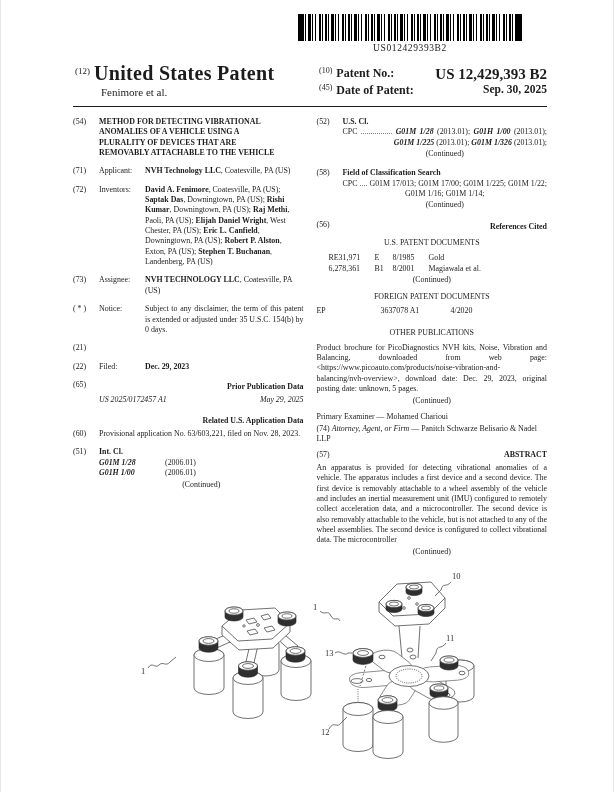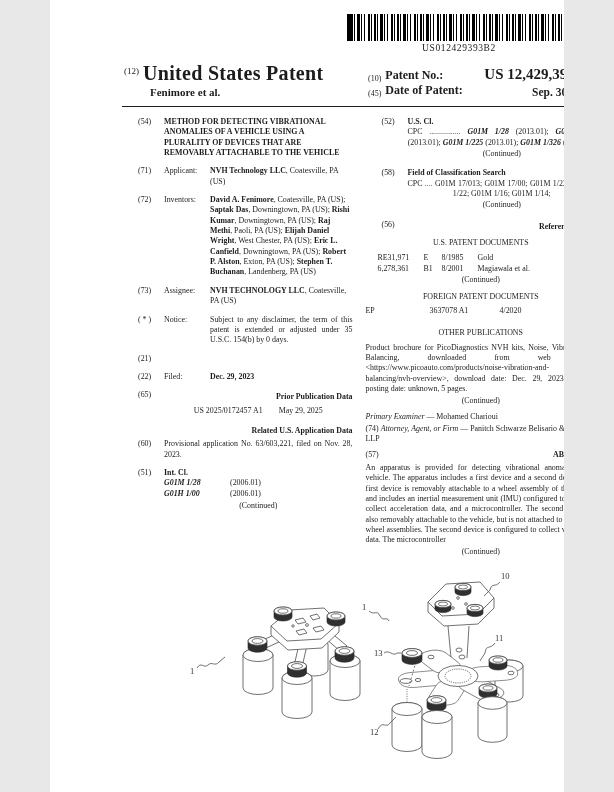--- a/index.html
+++ b/index.html
@@ -1,18 +1,18 @@
 <!DOCTYPE html>
 <html><head>
 <meta charset="utf-8">
 <style>
   * { margin:0; padding:0; box-sizing:border-box; }
   html,body { background:#e8e8e8; }
   .page {
-    position:relative; width:514px; height:792px; background:#ffffff;
+    position:relative; width:612px; height:792px; background:#ffffff;
     font-family:"Liberation Serif", serif; color:#1c1c1c; overflow:hidden;
     margin:0 auto;
   }
   
   .barcode {
     position:absolute; left:297px; top:14px; width:224px; height:27px;
     border-left:4px solid #000; border-right:4px solid #000;
     background:repeating-linear-gradient(90deg,
       #000 0 2px,#fff 2px 3px,#000 3px 4px,#fff 4px 6px,
       #000 6px 9px,#fff 9px 10px,#000 10px 11px,#fff 11px 13px,
@@ -20,38 +20,38 @@
       #000 20px 21px,#fff 21px 23px);
   }
   .barcode-caption {
     position:absolute; left:297px; top:43px; width:224px; text-align:center;
     font-size:9.5px; letter-spacing:0.6px;
   }
   
   .h-left { position:absolute; left:74px; top:62px; }
   .h-num  { font-size:9px; vertical-align:6px; }
   .h-title{ font-size:20px; font-weight:bold; letter-spacing:0.3px; }
-  .h-authors { font-size:11px; font-weight:bold; margin-left:26px; margin-top:1px; }
+  .h-authors { font-size:11px; font-weight:normal; margin-left:26px; margin-top:1px; }
   .h-right { position:absolute; left:318px; top:66px; width:228px; }
-  .h-row { display:flex; align-items:flex-end; }
+  .h-row { display:flex; align-items:flex-start; }
   .h-row .tag { font-size:8px; margin-right:4px; }
   .h-row .lab { font-size:12px; font-weight:bold; }
   .h-row .fill { flex:1; }
   .pn-val { font-size:15px; font-weight:bold; }
   .dt-val { font-size:11.5px; font-weight:bold; }
   .header-rule { position:absolute; left:72px; top:106px; width:474px; border-top:1.6px solid #1c1c1c; }
   
   .columns {
     position:absolute; left:72px; top:117px; width:474px;
     font-size:7.9px; line-height:1.31; display:flex; gap:13px;
     text-align:left;
   }
   .col { width:231px; }
   .entry { display:flex; margin-bottom:8px; }
-  .num { flex:0 0 26px;margin-left:16px; }
+  .num { flex:0 0 26px; }
   .ebody { flex:1; }
   .lv { display:flex; }
   .lbl { flex:0 0 46px; }
   .val { flex:1; }
   .bold { font-weight:bold; }
   .title-text { font-weight:bold; max-width:178px; }
   .just { text-align:justify; }
   .c-head { text-align:right; font-weight:bold; margin:2px 0 3px 0; }
   .c-head-plain { text-align:center; margin:2px 0 3px 0; }
   .cont { text-align:center; margin:1px 0 7px 0; }
@@ -157,21 +157,21 @@
         <div class="ebody lv">
           <span class="lbl">Filed:</span>
           <span class="val bold">Dec. 29, 2023</span>
         </div>
       </div>
 
       <div class="entry" style="margin-bottom:4px">
         <span class="num">(65)</span>
         <div class="ebody">
           <div class="c-head">Prior Publication Data</div>
-          <div style="display:flex; justify-content:center; gap:16px;">
+          <div style="display:flex; justify-content:space-between; gap:16px;font-style:italic;">
             <span>US 2025/0172457 A1</span>
             <span>May 29, 2025</span>
           </div>
         </div>
       </div>
 
       <div class="c-head" style="margin-top:10px">Related U.S. Application Data</div>
       <div class="entry">
         <span class="num">(60)</span>
         <div class="ebody just">Provisional application No. 63/603,221, filed on Nov. 28, 2023.</div>
@@ -241,21 +241,21 @@
       <div class="for-row">
         <span class="for-cc">EP</span>
         <span class="for-no">3637078  A1</span>
         <span>4/2020</span>
       </div>
 
       <div class="c-head-plain" style="margin-top:12px; margin-bottom:4px">OTHER PUBLICATIONS</div>
       <div class="just para">Product brochure for PicoDiagnostics NVH kits, Noise, Vibration and Balancing, downloaded from web page: &lt;https://www.picoauto.com/products/noise-vibration-and-balancing/nvh-overview&gt;, download date: Dec. 29, 2023, original posting date: unknown, 5 pages.</div>
       <div class="cont" style="margin-bottom:5px">(Continued)</div>
 
-      <div class="para"><span style="font-style: italic;">Primary Examiner</span><span> — Mohamed Charioui</span></div>
+      <div class="para"><span style="">Primary Examiner</span><span> — Mohamed Charioui</span></div>
       <div class="para" style="margin-bottom:5px"><span>(74) </span><span style="font-style: italic;">Attorney, Agent, or Firm</span><span> — Panitch Schwarze Belisario &amp; Nadel LLP</span></div>
 
       <div class="abs-head">
         <span class="abs-num">(57)</span>
         <div class="c-head">ABSTRACT</div>
       </div>
       <div class="just">An apparatus is provided for detecting vibrational anomalies of a vehicle. The apparatus includes a first device and a second device. The first device is removably attachable to a wheel assembly of the vehicle and includes an inertial measurement unit (IMU) configured to remotely collect acceleration data, and a microcontroller. The second device is also removably attachable to the vehicle, but is not attached to any of the wheel assemblies. The second device is configured to collect vibrational data. The microcontroller</div>
       <div class="cont">(Continued)</div>
 
     </div>

